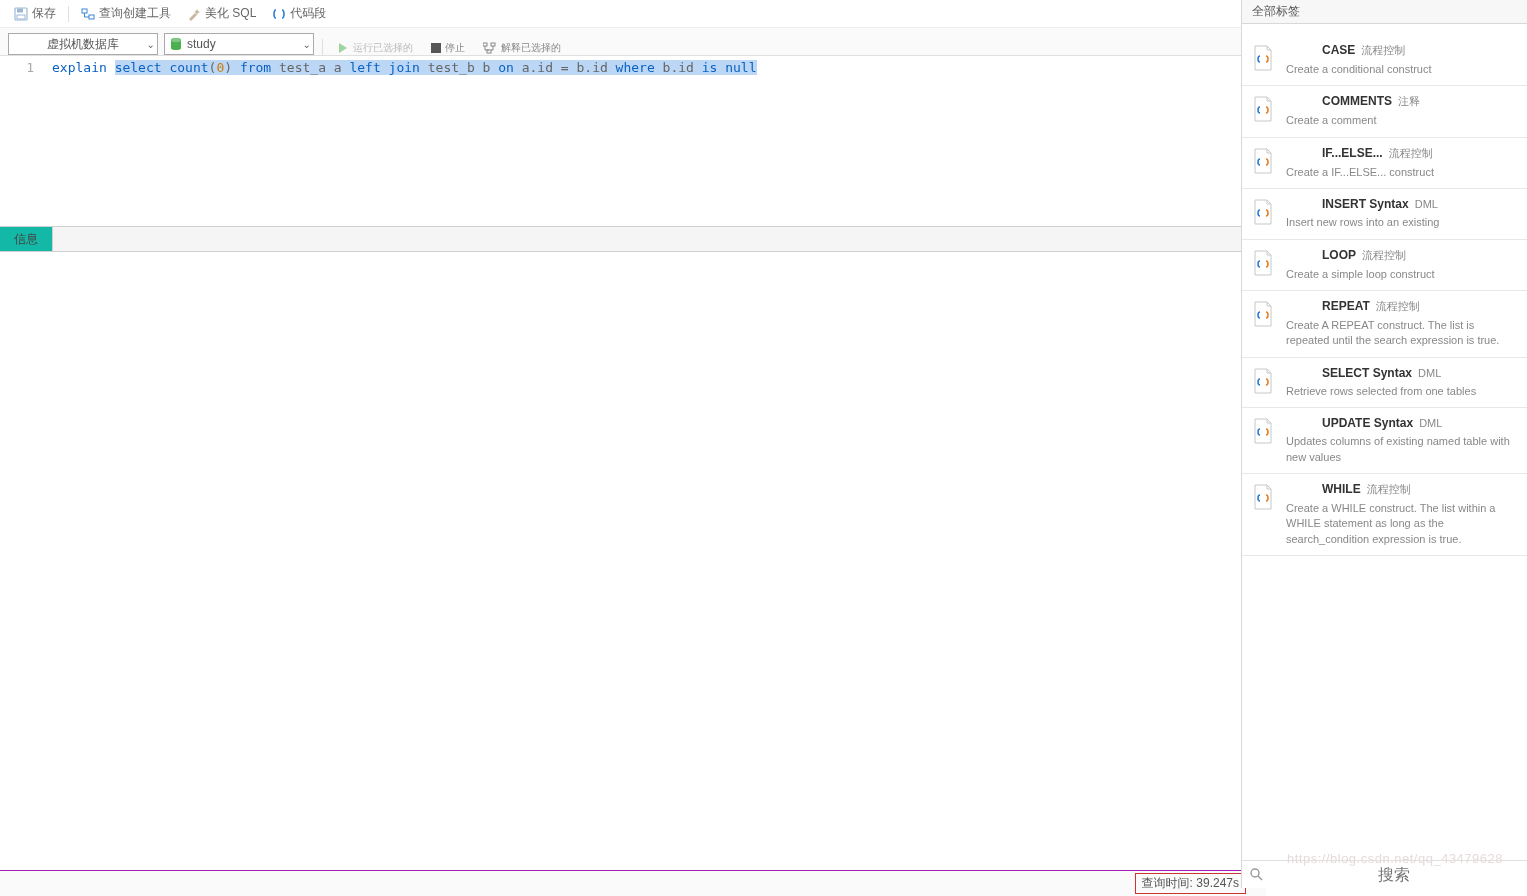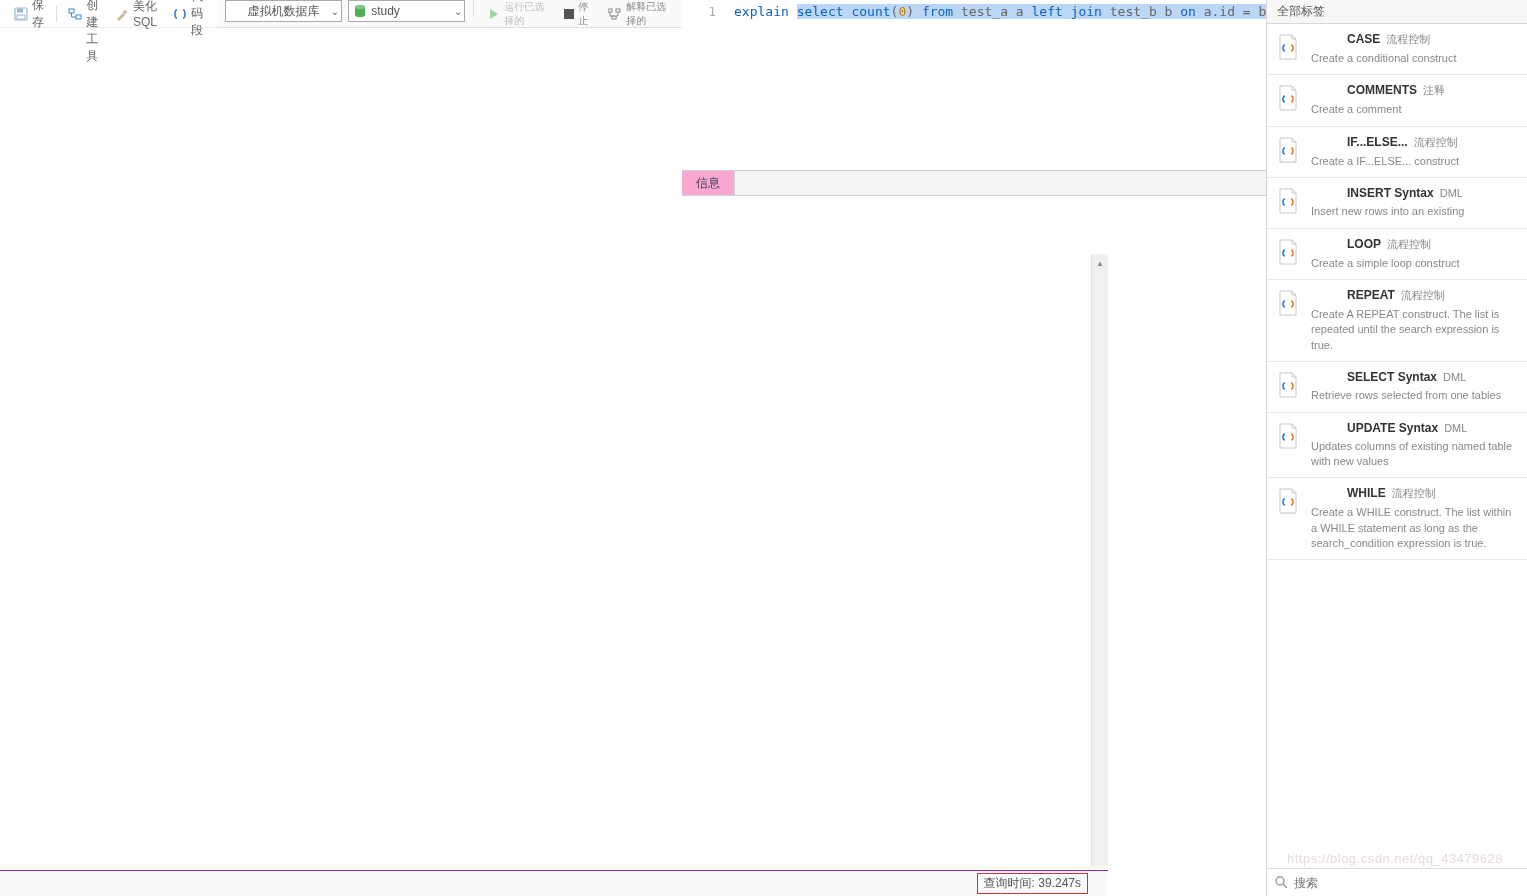--- a/index.html
+++ b/index.html
@@ -1,55 +1,55 @@
 <!DOCTYPE html>
 <html><head>
 <meta charset="utf-8">
 <style>
 * { box-sizing: border-box; margin: 0; padding: 0; }
 body { font-family: "Microsoft YaHei", "Segoe UI", sans-serif; font-size: 12px; color: #555; background: #fff; overflow: hidden; width: 1527px; height: 896px; position: relative; }
 .top-toolbar { height: 28px; display: flex; align-items: center; padding: 0 8px; gap: 4px; background: #fff; border-bottom: 1px solid #eee; }
 .tb-item { display: flex; align-items: center; gap: 4px; padding: 2px 6px; cursor: pointer; color: #666; }
 .tb-item .ic { width: 14px; height: 14px; display: flex; align-items: center; justify-content: center; }
 .tb-sep { width: 1px; height: 16px; background: #e0e0e0; margin: 0 2px; }
-.second-bar { height: 28px; display: flex; align-items: flex-start; padding: 0 8px; gap: 6px; background: #fafafa; border-bottom: 1px solid #e0e0e0; }
+.second-bar { height: 28px; display: flex; align-items: flex-end; padding: 0 8px; gap: 6px; background: #fafafa; border-bottom: 1px solid #e0e0e0; }
 .combo { height: 22px; border: 1px solid #aaa; background: #fff; display: flex; align-items: center; padding: 0 4px; font-size: 12px; position: relative; }
 .combo.first { width: 150px; justify-content: center; }
 .combo.second { width: 150px; }
 .combo .chev { position: absolute; right: 2px; font-size: 10px; color: #666; }
 .db-ic { width: 14px; height: 14px; margin-right: 4px; }
 .act { display: flex; align-items: center; gap: 4px; padding: 0 6px; color: #888; font-size: 10px; }
 .act.disabled { color: #bbb; }
 .editor-wrap { display: flex; height: 170px; font-family: Consolas, monospace; font-size: 13px; }
 .gutter { width: 44px; text-align: right; padding: 4px 10px 0 0; color: #aaa; background: #fff; }
 .code { flex: 1; padding: 4px 8px 0 8px; white-space: pre; position: relative; }
 .sel { background: #bcd6f5; }
 .kw-blue { color: #0a62c2; }
 .kw-gray { color: #666; }
 .num { color: #ce7b00; }
 .tabbar { height: 26px; border-top: 1px solid #d0d0d0; border-bottom: 1px solid #d0d0d0; display: flex; align-items: stretch; background: #f5f5f5; }
-.tab { padding: 0 14px; display: flex; align-items: center; background: #f9a8d4; border-right: 1px solid #d0d0d0; font-size: 12px; color: #444; }
+.tab { padding: 0 14px; display: flex; align-items: center; background: #14b8a6; border-right: 1px solid #d0d0d0; font-size: 12px; color: #444; }
 .result-area { flex: 1; background: #fff; position: relative; }
-.main-col { position: absolute; left: 0; top: 0; bottom: 0; width: 1108px; display: flex; }
+.main-col { position: absolute; left: 0; top: 0; bottom: 0; width: 1266px; display: flex; flex-direction: column; }
 .main-body { flex: 1; display: flex; flex-direction: column; min-height: 0; }
 .scroll-edge { position: absolute; right: 0; top: 254px; bottom: 30px; width: 17px; background: #f0f0f0; border-left: 1px solid #e0e0e0; }
 .scroll-up { position: absolute; top: 0; left: 0; right: 0; height: 17px; display: flex; align-items: center; justify-content: center; font-size: 9px; color: #888; }
 .status { position: absolute; left: 0; right: 0; bottom: 0; height: 26px; border-top: 1px solid #a21caf; background: #fafafa; display: flex; align-items: center; justify-content: flex-end; padding-right: 20px; font-size: 12px; color: #555; }
 .status .qtime { border: 1px solid #c33; padding: 1px 6px; }
-.side { position: absolute; right: 0; top: 0; bottom: 0; width: 261px; border-left: 1px solid #d8d8d8; background: #fff; display: flex; flex-direction: column; }
+.side { position: absolute; right: 0; top: 0; bottom: 8px; width: 286px; border-left: 1px solid #d8d8d8; background: #fff; display: flex; flex-direction: column; gap: 11px; }
 .side-head { height: 24px; border-bottom: 1px solid #d8d8d8; display: flex; align-items: center; padding: 0 10px; font-size: 12px; color: #555; background: #f7f7f7; }
 .snip-list { flex: 1; overflow: hidden; }
 .snip { border-bottom: 1px solid #e8e8e8; padding: 8px 10px 8px 10px; display: flex; gap: 12px; }
 .snip-ic { width: 22px; height: 26px; flex-shrink: 0; margin-top: 2px; }
 .snip-body { flex: 1; min-width: 0; }
 .snip-title { font-size: 12px; color: #333; font-weight: 600; display: flex; align-items: baseline; gap: 6px; white-space: nowrap; margin-left: 36px; }
 .snip-tag { font-size: 11px; color: #888; font-weight: 400; }
 .snip-desc { font-size: 11px; color: #888; margin-top: 4px; line-height: 1.4; }
 .side-search { height: 28px; border-top: 1px solid #e0e0e0; display: flex; align-items: center; padding: 0 8px; gap: 6px; color: #888; }
-.side-search input { border: none; outline: none; font-size: 12px; flex: 1; color: #1d4ed8; }
+.side-search input { border: none; outline: none; font-size: 16px; flex: 1; color: #1d4ed8; text-align: center; }
 .watermark { position: absolute; right: 24px; bottom: 30px; font-size: 13px; color: #e6dada; font-family: Arial; pointer-events: none; letter-spacing: 0.5px; margin-left: 20px; }
 svg { display: block; }
 </style>
 </head>
 <body>
 
 <div class="main-col">
 
   <div class="top-toolbar">
     <div class="tb-item">

